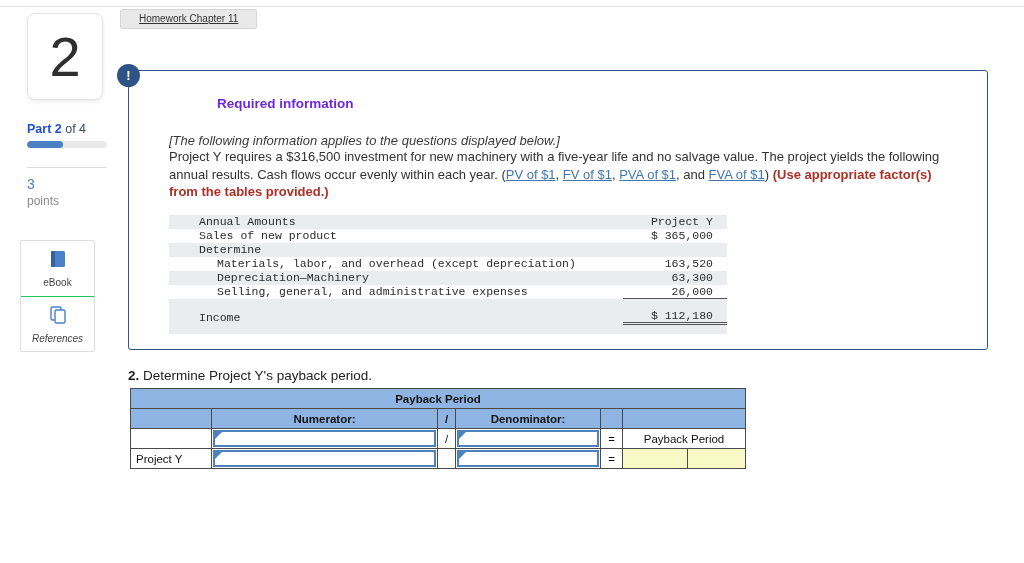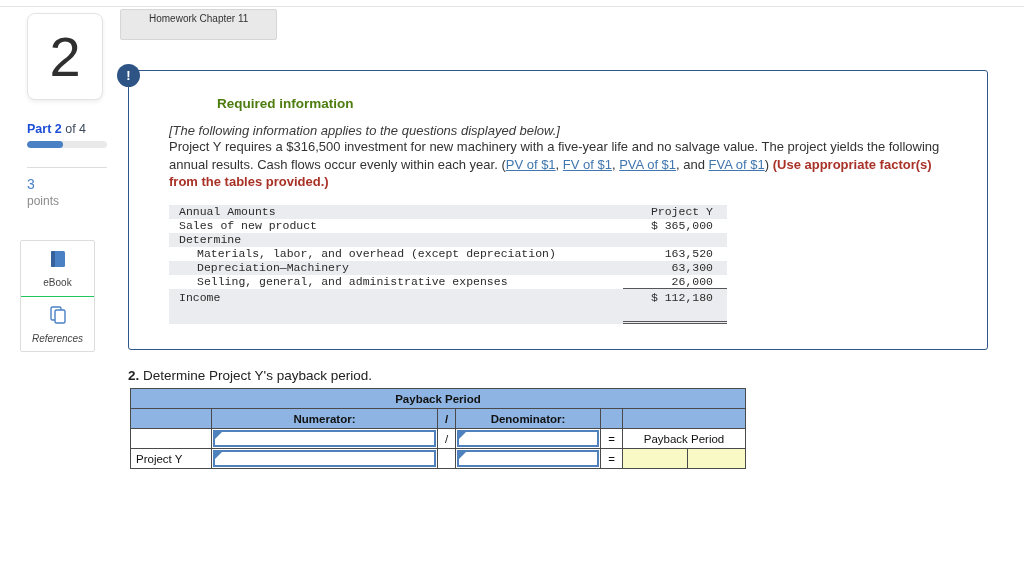--- a/index.html
+++ b/index.html
@@ -2,22 +2,22 @@
 <html><head>
 <meta charset="utf-8">
 <style>
   * { margin:0; padding:0; box-sizing:border-box; }
   html,body { width:1024px; height:563px; background:#fff; overflow:hidden;
               font-family:"Liberation Sans", sans-serif; }
   body { position:relative; }
 
   
   .topbar { position:absolute; top:0; left:0; width:1024px; height:7px; background:#fff; border-bottom:1px solid #e4e4e4; }
-  .assign-tab { position:absolute; left:120px; top:9px; height:31px; padding:0 28px; background:#e9e9e9;
-                border:1px solid #d6d6d6; border-radius:2px; font-size:10px; line-height:18px; color:#333; cursor:pointer; }
+  .assign-tab { position:absolute; left:120px; top:9px; height:20px; padding:0 18px; background:#e9e9e9;
+                border:1px solid #d6d6d6; border-radius:2px; font-size:10px; line-height:18px; color:#333; cursor:pointer;text-decoration:underline; }
 
   
   .qcard { position:absolute; left:27px; top:13px; width:76px; height:87px; background:#fff; border:1px solid #e3e3e3;
            border-radius:8px; box-shadow:0 2px 4px rgba(0,0,0,.07); display:flex; align-items:center; justify-content:center;
            font-size:56px; color:#2f2f2f; }
   .part-line { position:absolute; left:27px; top:122px; font-size:12.5px; color:#3d4a5c; }
   .part-line .part-bold { color:#1d4ed8; font-weight:bold; }
   .progress { position:absolute; left:27px; top:141px; width:80px; height:7px; border-radius:4px; background:#e9e9e9; overflow:hidden; }
   .progress-fill { height:100%; border-radius:4px; background:#4a80c4; }
   .side-divider { position:absolute; left:27px; top:167px; width:80px; border-top:1px solid #ddd; }
@@ -27,29 +27,29 @@
   .tool { height:55px; display:flex; flex-direction:column; align-items:center; justify-content:center; gap:4px; cursor:pointer; }
   .tool + .tool { border-top:1px solid #22c55e;font-style:italic; }
   .tool-label { font-size:10px; color:#444; }
 
   
   .infobox { position:absolute; left:128px; top:70px; width:860px; height:280px; background:#fff;
              border:1px solid #2e568a; border-radius:3px; }
   .alert-circle { position:absolute; left:-12px; top:-7px; width:23px; height:23px; border-radius:50%;
                   background:#2d5484; color:#fff; font-size:13px; font-weight:bold; text-align:center; line-height:23px; }
   .info-content { padding:25px 40px 0 40px; }
-  .info-heading { font-size:13.5px; font-weight:bold; color:#4d7c0f; margin-bottom:12px;padding-left:48px; }
+  .info-heading { font-size:13.5px; font-weight:bold; color:#6d28d9; margin-bottom:22px;padding-left:48px; }
   .info-sub { font-size:13px; font-style:italic; color:#3a3a3a; }
   .info-para { font-size:13px; color:#333; line-height:17.5px; width:778px; }
   .info-para a { color:#4176ae; text-decoration:underline; cursor:pointer; }
   .red-bold { color:#a93228; font-weight:bold; }
 
   
   .datatable { margin-top:14px; width:558px; font-family:"Liberation Mono", monospace; font-size:11.5px; color:#2b2b2b; }
-  .drow { display:flex; height:14px; }
+  .drow { display:flex; align-items:center; height:14px;padding-left:20px; }
   .drow.gray { background:#eaecef; }
   .dlabel { flex:1; padding-left:10px; white-space:pre; }
   .dlabel.ind { padding-left:28px; }
   .dval { width:104px; text-align:right; padding-right:14px; }
   .drow.rule-single .dval { border-bottom:1px solid #555; }
   .drow.income { height:35px; padding-top:2px; }
   .drow.income .dval { border-bottom:3px double #555; }
 
   
   .question { position:absolute; left:128px; top:368px; font-size:13.5px; color:#222; }

